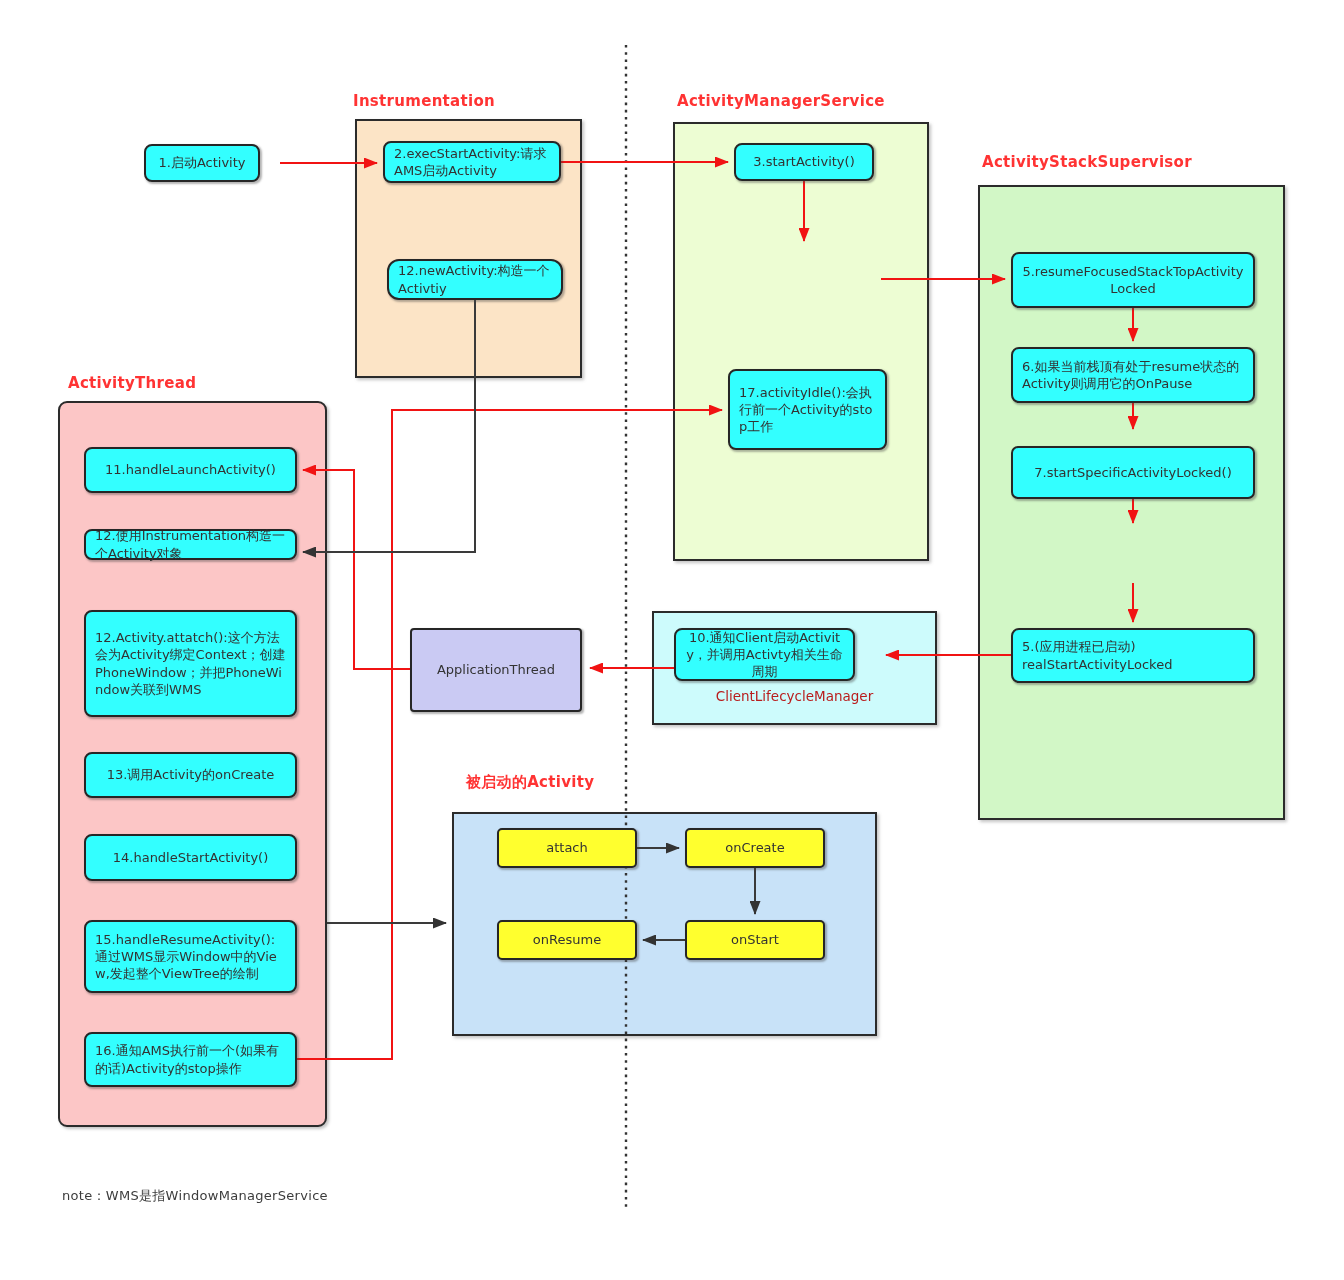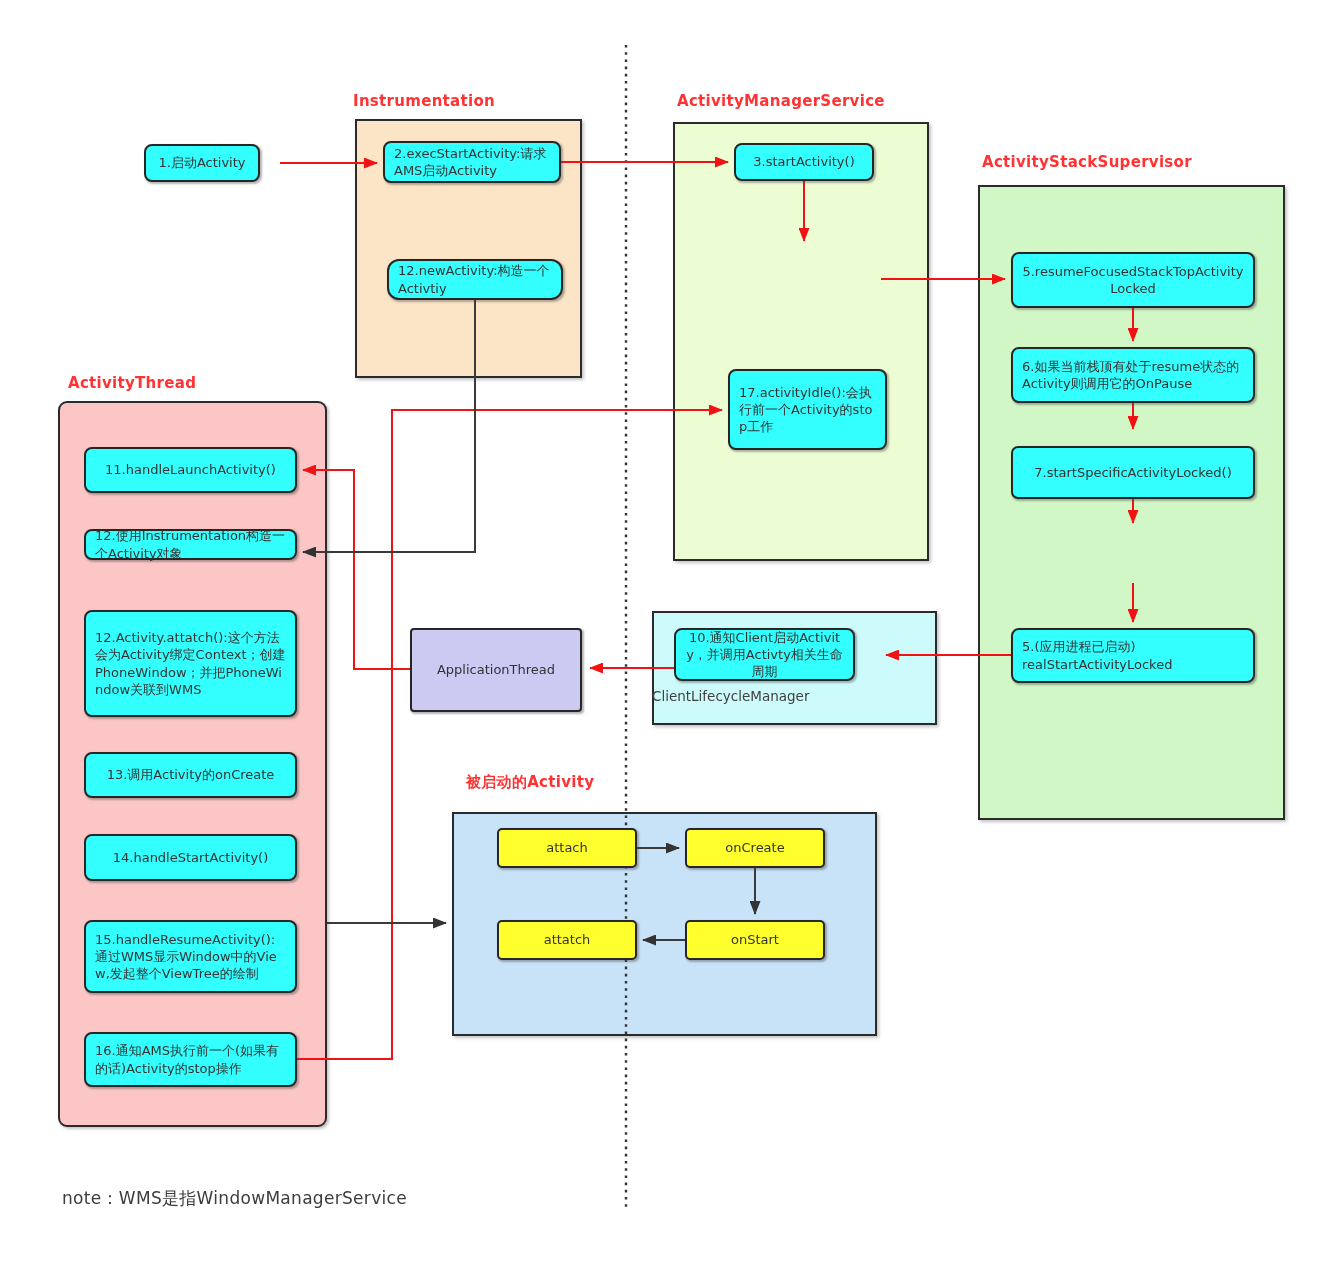--- a/index.html
+++ b/index.html
@@ -54,23 +54,23 @@
   .n12att{left:84px;top:610px;width:213px;height:107px;}
   .n13{left:84px;top:752px;width:213px;height:46px;}
   .n14{left:84px;top:834px;width:213px;height:47px;}
   .n15{left:84px;top:920px;width:213px;height:73px;}
   .n16{left:84px;top:1032px;width:213px;height:55px;}
   .natt{left:497px;top:828px;width:140px;height:40px;}
   .noncreate{left:685px;top:828px;width:140px;height:40px;}
   .nonresume{left:497px;top:920px;width:140px;height:40px;}
   .nonstart{left:685px;top:920px;width:140px;height:40px;}
   .clm-label{
-    position:absolute;left:652px;top:688px;width:285px;text-align:left;font-size:13.5px;color:#404040;
+    position:absolute;left:652px;top:688px;width:285px;text-align:center;font-size:13.5px;color:#b91c1c;
   }
-  .note{position:absolute;left:62px;top:1187px;font-size:17px;color:#3c3c3c;letter-spacing:.3px;}
+  .note{position:absolute;left:62px;top:1187px;font-size:13px;color:#3c3c3c;letter-spacing:.3px;}
 </style>
 </head>
 <body>
 
 <div class="canvas">
 
   <div class="container ctr-instr"></div>
   <div class="container ctr-ams"></div>
   <div class="container ctr-ass"></div>
   <div class="container ctr-clm"></div>
@@ -168,20 +168,20 @@
   <div class="node l n16">
       <span>16.通知AMS执行前一个(如果有的话)Activity的stop操作</span>
     </div>
   <div class="node c yellow natt">
       <span>attach</span>
     </div>
   <div class="node c yellow noncreate">
       <span>onCreate</span>
     </div>
   <div class="node c yellow nonresume">
-      <span>attatch</span>
+      <span>onResume</span>
     </div>
   <div class="node c yellow nonstart">
       <span>onStart</span>
     </div>
 
   <div class="note">note：WMS是指WindowManagerService</div>
 </div>
 
 </body></html>

